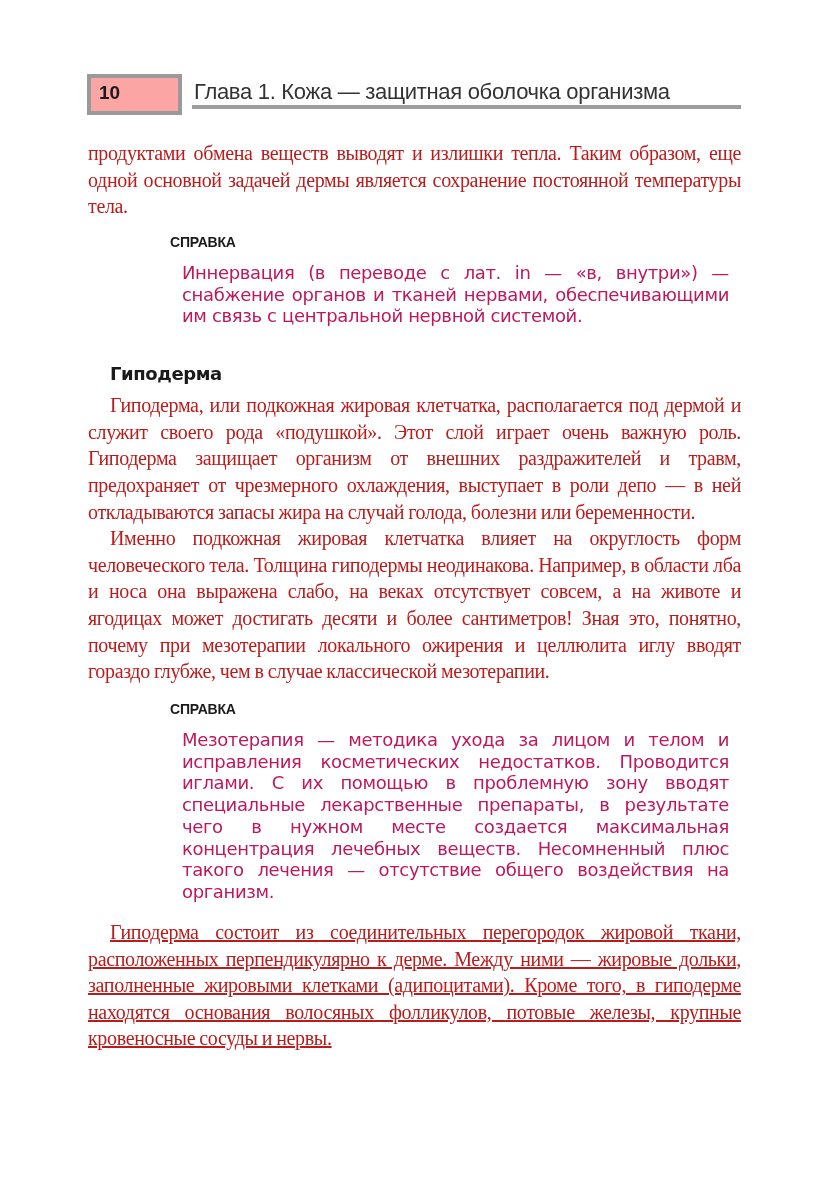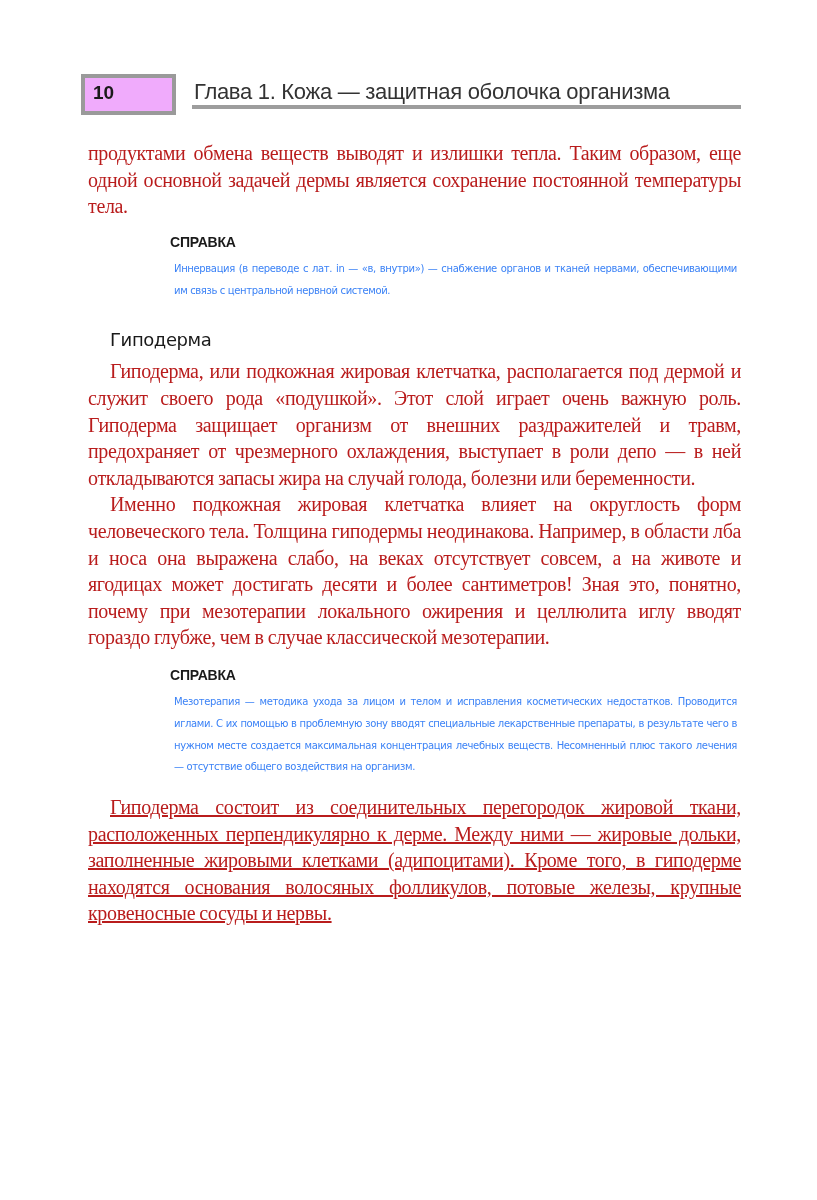--- a/index.html
+++ b/index.html
@@ -1,19 +1,19 @@
 <!DOCTYPE html>
 <html><head>
 <meta charset="utf-8">
 <style>
   html, body { margin: 0; padding: 0; background: #ffffff; }
   body { width: 817px; height: 1200px; position: relative; overflow: hidden; color: #222; }
   .page-num-box {
-    position: absolute; left: 81px; top: 74px; width: 95px; height: 41px;
-    box-sizing: border-box; border: 4px solid #9a9a9a; background: #f0abfc;
+    position: absolute; left: 87px; top: 74px; width: 95px; height: 41px;
+    box-sizing: border-box; border: 4px solid #9a9a9a; background: #fca5a5;
   }
   .page-num {
     position: absolute; left: 8px; top: 4px;
     font-family: "Liberation Sans", sans-serif; font-weight: bold; font-size: 19px; color: #1a1a1a;
   }
   .chapter-title {
     position: absolute; left: 194px; top: 79px;
     font-family: "Liberation Sans", sans-serif; font-size: 22px; color: #333; letter-spacing: -0.3px;
   }
   .header-rule {
@@ -24,25 +24,25 @@
     margin: 0; font-family: "Liberation Serif", serif; font-size: 20px; line-height: 26.6px;
     text-align: justify; color: #b91c1c; letter-spacing: -0.35px; word-spacing: -0.5px;
   }
   p.body.indent { text-indent: 22px; }
   .callout { margin: 12px 0 0 82px; }
   .callout-label {
     font-family: "Liberation Sans", sans-serif; font-weight: bold; font-size: 14px;
     color: #1a1a1a; letter-spacing: -0.2px; margin: 0 0 8px 0;
   }
   .callout-text {
-    font-family: "DejaVu Sans", sans-serif; font-size: 10px; line-height: 21.8px;
-    color: #3b82f6; text-align: justify; margin: 4px; letter-spacing: -0.35px;
+    font-family: "DejaVu Sans", sans-serif; font-size: 18px; line-height: 21.8px;
+    color: #be185d; text-align: justify; margin: 12px; letter-spacing: -0.35px;
   }
   h2.section {
-    margin: 28px 0 8px 22px; font-family: "DejaVu Sans", sans-serif; font-weight: normal;
+    margin: 36px 0 8px 22px; font-family: "DejaVu Sans", sans-serif; font-weight: bold;
     font-size: 18px; color: #1a1a1a; letter-spacing: -0.4px;
   }
 </style>
 </head>
 <body>
 
 <div class="page-num-box">
   <span class="page-num">10</span>
 </div>
 <div class="chapter-title">Глава 1. Кожа — защитная оболочка организма</div>

